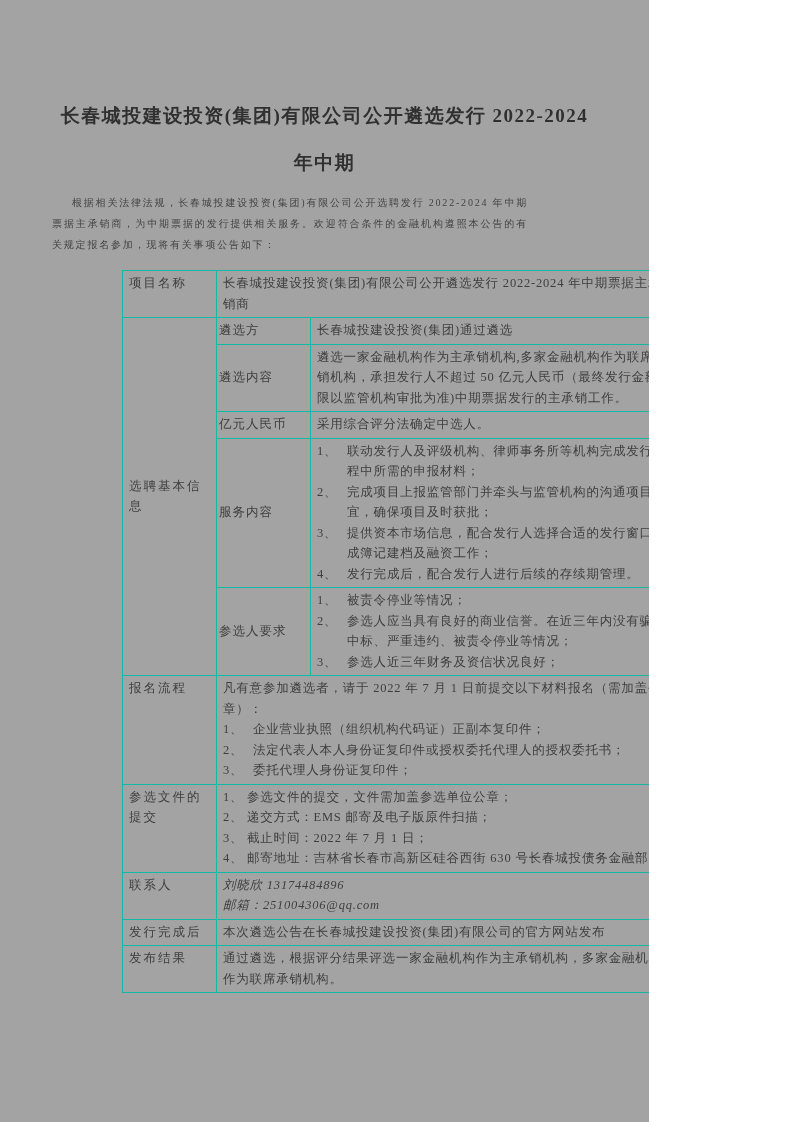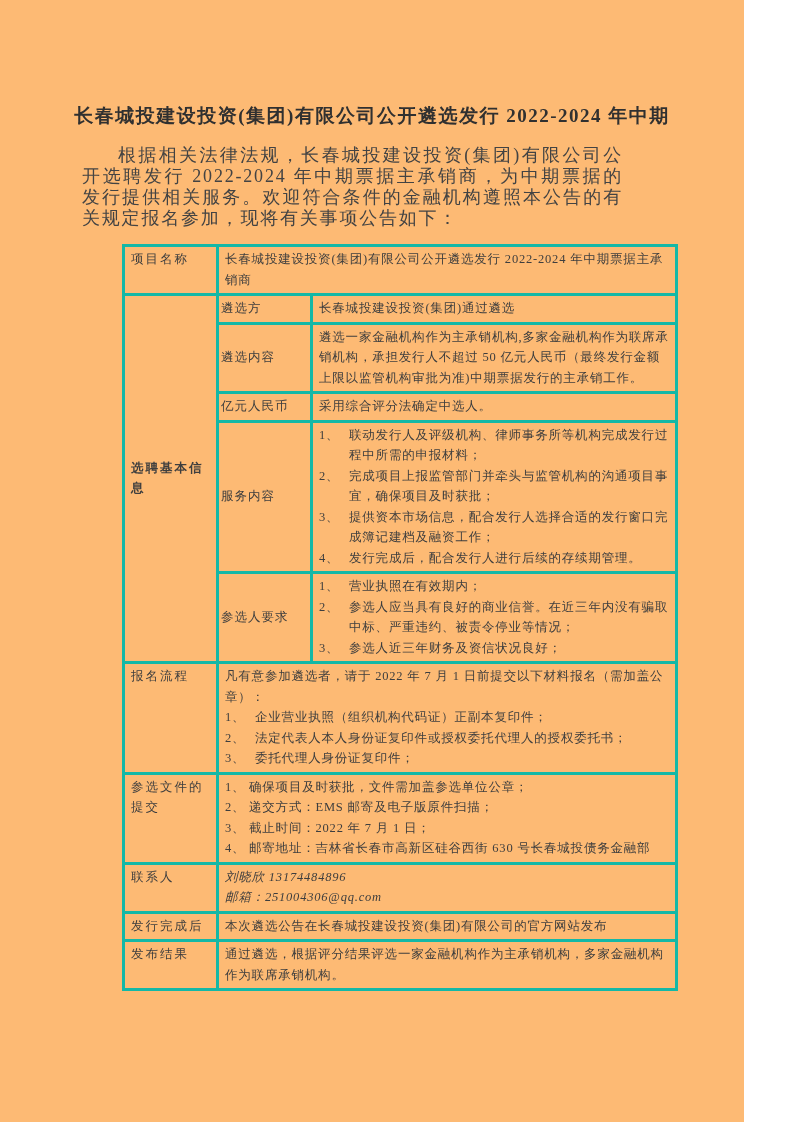--- a/index.html
+++ b/index.html
@@ -2,59 +2,59 @@
 <html><head>
 <meta charset="utf-8">
 <style>
   html,body{margin:0;padding:0;background:#ffffff;}
   body{
     width:793px;height:1122px;
     font-family:"Liberation Serif","DejaVu Serif",serif;
     color:#3b3b3b;
     -webkit-font-smoothing:antialiased;
   }
-  .page{width:744px;height:1122px;overflow:hidden;background:#fdba74;}
+  .page{width:649px;height:1122px;overflow:hidden;background:#a3a3a3;}
   .title{
     margin:92px 60px 0 60px;
     text-align:center;
     font-size:19px;
     font-weight:700;
     color:#303030;
     letter-spacing:1.5px;
   }
   .title-line{display:block;line-height:47px;}
   .intro{
-    margin:6px 121px 0 82px;
-    font-size:18px;
+    margin:6px 121px 0 52px;
+    font-size:10px;
     line-height:21px;
     letter-spacing:1.8px;
     text-align:justify;
     text-indent:2em;
     color:#434343;
   }
   table.doc-table{
     margin:15px 0 0 122px;
     width:556px;
     border-collapse:collapse;
     table-layout:fixed;
     font-size:12.5px;
     line-height:20.5px;
     letter-spacing:0.8px;
     color:#3e3e3e;
   }
   .doc-table td{
-    border:3px solid #14b8a6;
+    border:1px solid #14b8a6;
     padding:2px 5px 3px 6px;
     vertical-align:top;
     word-break:break-all;
   }
   col.c1{width:94px;}
   col.c2{width:94px;}
   td.lbl{letter-spacing:2px;}
-  td.mid{vertical-align:middle;font-weight:bold;}
+  td.mid{vertical-align:middle;}
   td.sublbl{
     text-align:left;
     vertical-align:middle;
     letter-spacing:1px;
     padding:2px 2px 3px 2px;
   }
   .num-item{display:flex;}
   .num{flex:0 0 30px;}
   .tight .num{flex:0 0 24px;}
   .num-text{flex:1;}
@@ -120,21 +120,21 @@
             <span class="num-text">发行完成后，配合发行人进行后续的存续期管理。</span>
           </div>
         </td>
       </tr>
 
       <tr>
         <td class="sublbl">参选人要求</td>
         <td>
           <div class="num-item">
             <span class="num">1、</span>
-            <span class="num-text">营业执照在有效期内；</span>
+            <span class="num-text">被责令停业等情况；</span>
           </div>
           <div class="num-item">
             <span class="num">2、</span>
             <span class="num-text">参选人应当具有良好的商业信誉。在近三年内没有骗取中标、严重违约、被责令停业等情况；</span>
           </div>
           <div class="num-item">
             <span class="num">3、</span>
             <span class="num-text">参选人近三年财务及资信状况良好；</span>
           </div>
         </td>
@@ -157,21 +157,21 @@
             <span class="num-text">委托代理人身份证复印件；</span>
           </div>
         </td>
       </tr>
 
       <tr>
         <td class="lbl">参选文件的提交</td>
         <td colspan="2" class="tight">
           <div class="num-item">
             <span class="num">1、</span>
-            <span class="num-text">确保项目及时获批，文件需加盖参选单位公章；</span>
+            <span class="num-text">参选文件的提交，文件需加盖参选单位公章；</span>
           </div>
           <div class="num-item">
             <span class="num">2、</span>
             <span class="num-text">递交方式：EMS 邮寄及电子版原件扫描；</span>
           </div>
           <div class="num-item">
             <span class="num">3、</span>
             <span class="num-text">截止时间：2022 年 7 月 1 日；</span>
           </div>
           <div class="num-item">

